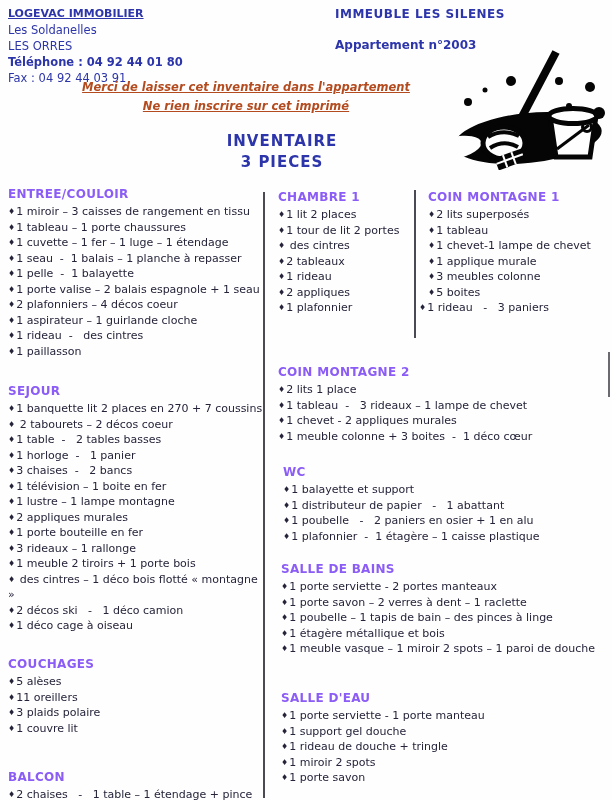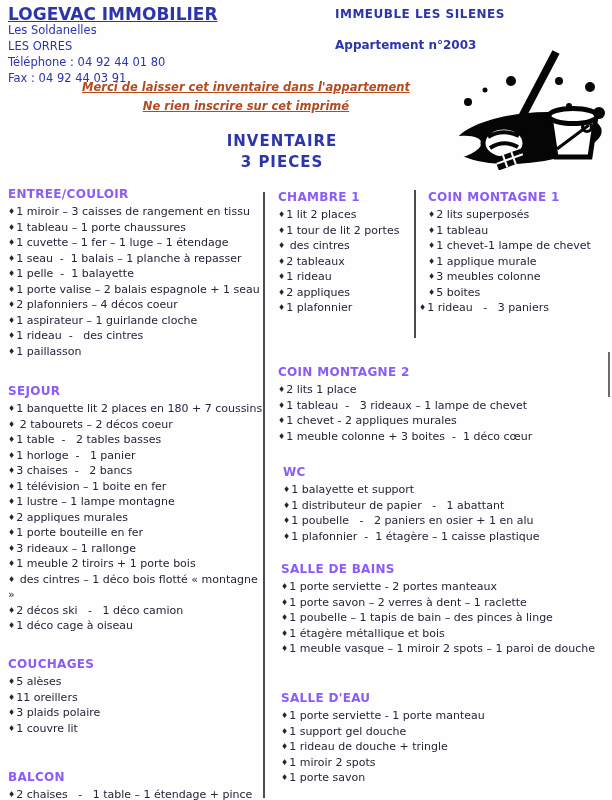--- a/index.html
+++ b/index.html
@@ -4,22 +4,22 @@
 <style>
   html,body{margin:0;padding:0;background:#e8e8e8;}
   .page{
     position:relative;width:612px;height:800px;margin:0 auto;
     background:#fefefe;overflow:hidden;
     font-family:"DejaVu Sans",sans-serif;
     color:#25243a;
   }
   
   .agency{position:absolute;left:8px;top:6px;line-height:16px;color:#2d35aa;font-size:11.5px;}
-  .agency .name{font-size:17px;font-weight:bold;text-decoration:underline;}
-  .agency .bold{font-weight:normal;}
+  .agency .name{font-size:11px;font-weight:bold;text-decoration:underline;}
+  .agency .bold{font-weight:bold;}
   .building{position:absolute;left:335px;top:7px;color:#2d35aa;font-weight:bold;font-size:12px;letter-spacing:.5px;}
   .apartment{position:absolute;left:335px;top:38px;color:#2d35aa;font-weight:bold;font-size:12px;}
   .notice{position:absolute;left:0;width:492px;text-align:center;color:#b44b1f;
           font-size:11.5px;font-weight:bold;font-style:italic;text-decoration:underline;}
   .notice.l1{top:80px;}
   .notice.l2{top:99px;}
   .doc-title{position:absolute;left:0;top:131px;width:540px;text-align:center;
              color:#2d35aa;font-weight:bold;font-size:15px;letter-spacing:1px;line-height:21px;padding-left:12px;}
   .clipart{position:absolute;left:438px;top:50px;}
   
@@ -112,21 +112,21 @@
         <li><span class="bullet">♦</span><span>2 plafonniers – 4 décos coeur</span></li>
         <li><span class="bullet">♦</span><span>1 aspirateur – 1 guirlande cloche</span></li>
         <li><span class="bullet">♦</span><span>1 rideau  -   des cintres</span></li>
         <li><span class="bullet">♦</span><span>1 paillasson</span></li>
       </ul>
   </section>
 
   <section class="sec" id="sec-sejour">
     <h2>SEJOUR</h2>
     <ul>
-        <li><span class="bullet">♦</span><span>1 banquette lit 2 places en 180 + 7 coussins</span></li>
+        <li><span class="bullet">♦</span><span>1 banquette lit 2 places en 270 + 7 coussins</span></li>
         <li><span class="bullet">♦</span><span> 2 tabourets – 2 décos coeur</span></li>
         <li><span class="bullet">♦</span><span>1 table  -   2 tables basses</span></li>
         <li><span class="bullet">♦</span><span>1 horloge  -   1 panier</span></li>
         <li><span class="bullet">♦</span><span>3 chaises  -   2 bancs</span></li>
         <li><span class="bullet">♦</span><span>1 télévision – 1 boite en fer</span></li>
         <li><span class="bullet">♦</span><span>1 lustre – 1 lampe montagne</span></li>
         <li><span class="bullet">♦</span><span>2 appliques murales</span></li>
         <li><span class="bullet">♦</span><span>1 porte bouteille en fer</span></li>
         <li><span class="bullet">♦</span><span>3 rideaux – 1 rallonge</span></li>
         <li><span class="bullet">♦</span><span>1 meuble 2 tiroirs + 1 porte bois</span></li>

